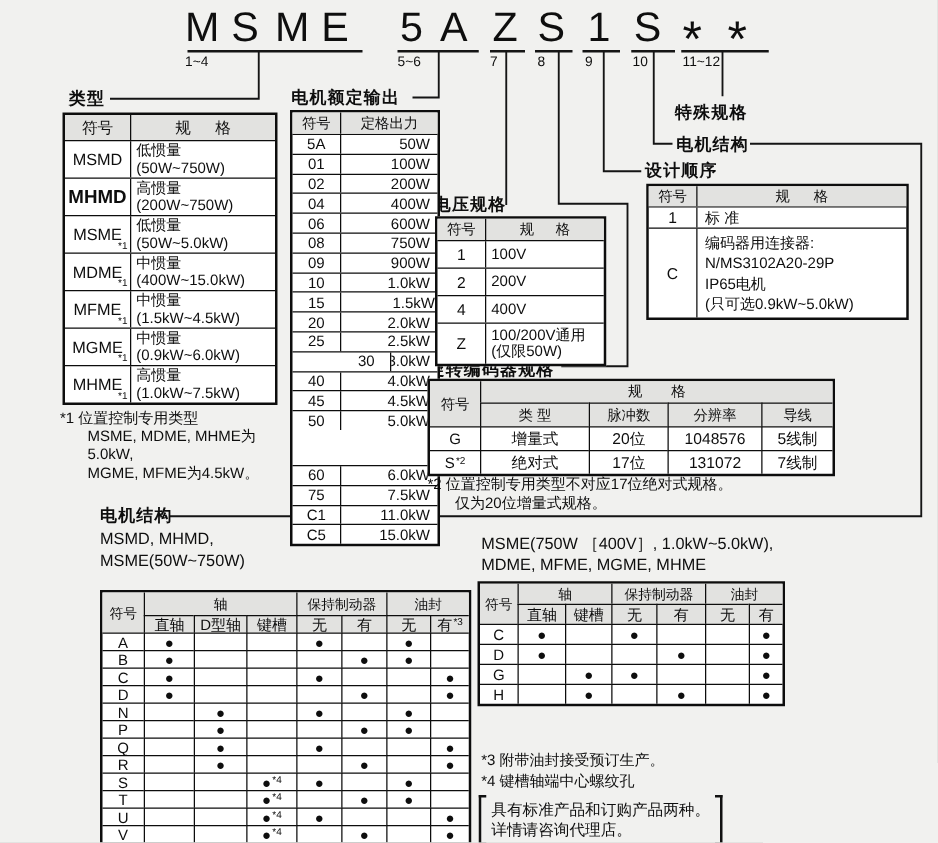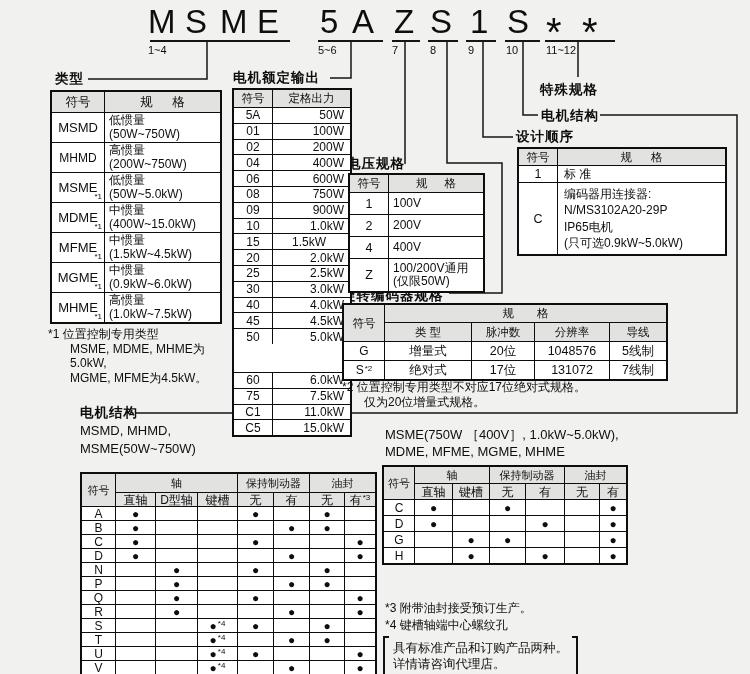--- a/index.html
+++ b/index.html
@@ -113,21 +113,21 @@
       <div class="r" style="height: 30px;">
         <div class="c f" style="width: 52px; font-size: 13px; position: relative;">
           <span>MSMD</span>
         </div>
         <div class="c speccell" style="flex: 1 1 0%;">
           <div>低惯量</div>
           <div>(50W~750W)</div>
         </div>
       </div>
       <div class="r" style="height: 30px;">
-        <div class="c f" style="width: 52px; font-size: 12px; position: relative;">
+        <div class="c f" style="width: 52px; font-size: 15px; position: relative; font-weight: bold;">
           <span>MHMD</span>
         </div>
         <div class="c speccell" style="flex: 1 1 0%;">
           <div>高惯量</div>
           <div>(200W~750W)</div>
         </div>
       </div>
       <div class="r" style="height: 30px;">
         <div class="c f" style="width: 52px; font-size: 13px; position: relative;">
           <span>MSME</span>
@@ -211,31 +211,31 @@
       <div class="r" style="height: 15.8px;">
         <div class="c f" style="width: 38px; font-size: 12px;">09</div>
         <div class="c" style="flex: 1 1 0%; font-size: 12px; justify-content: flex-end; padding-right: 6px;">900W</div>
       </div>
       <div class="r" style="height: 15.8px;">
         <div class="c f" style="width: 38px; font-size: 12px;">10</div>
         <div class="c" style="flex: 1 1 0%; font-size: 12px; justify-content: flex-end; padding-right: 6px;">1.0kW</div>
       </div>
       <div class="r" style="height: 15.8px;">
         <div class="c f" style="width: 38px; font-size: 12px;">15</div>
-        <div class="c" style="flex: 1 1 0%; font-size: 12px; justify-content: flex-end; padding-right: 24px;">1.5kW</div>
+        <div class="c" style="flex: 1 1 0%; font-size: 12px; justify-content: flex-end; padding-right: 2px;">1.5kW</div>
       </div>
       <div class="r" style="height: 15.8px;">
         <div class="c f" style="width: 38px; font-size: 12px;">20</div>
         <div class="c" style="flex: 1 1 0%; font-size: 12px; justify-content: flex-end; padding-right: 6px;">2.0kW</div>
       </div>
       <div class="r" style="height: 15.8px;">
         <div class="c f" style="width: 38px; font-size: 12px;">25</div>
         <div class="c" style="flex: 1 1 0%; font-size: 12px; justify-content: flex-end; padding-right: 6px;">2.5kW</div>
       </div>
-      <div class="r" style="height: 15.8px;">
+      <div class="r" style="height: 15.8px; padding-left: 40px;">
         <div class="c f" style="width: 38px; font-size: 12px;">30</div>
         <div class="c" style="flex: 1 1 0%; font-size: 12px; justify-content: flex-end; padding-right: 6px;">3.0kW</div>
       </div>
       <div class="r" style="height: 15.8px;">
         <div class="c f" style="width: 38px; font-size: 12px;">40</div>
         <div class="c" style="flex: 1 1 0%; font-size: 12px; justify-content: flex-end; padding-right: 6px;">4.0kW</div>
       </div>
       <div class="r" style="height: 15.8px;">
         <div class="c f" style="width: 38px; font-size: 12px;">45</div>
         <div class="c" style="flex: 1 1 0%; font-size: 12px; justify-content: flex-end; padding-right: 6px;">4.5kW</div>

